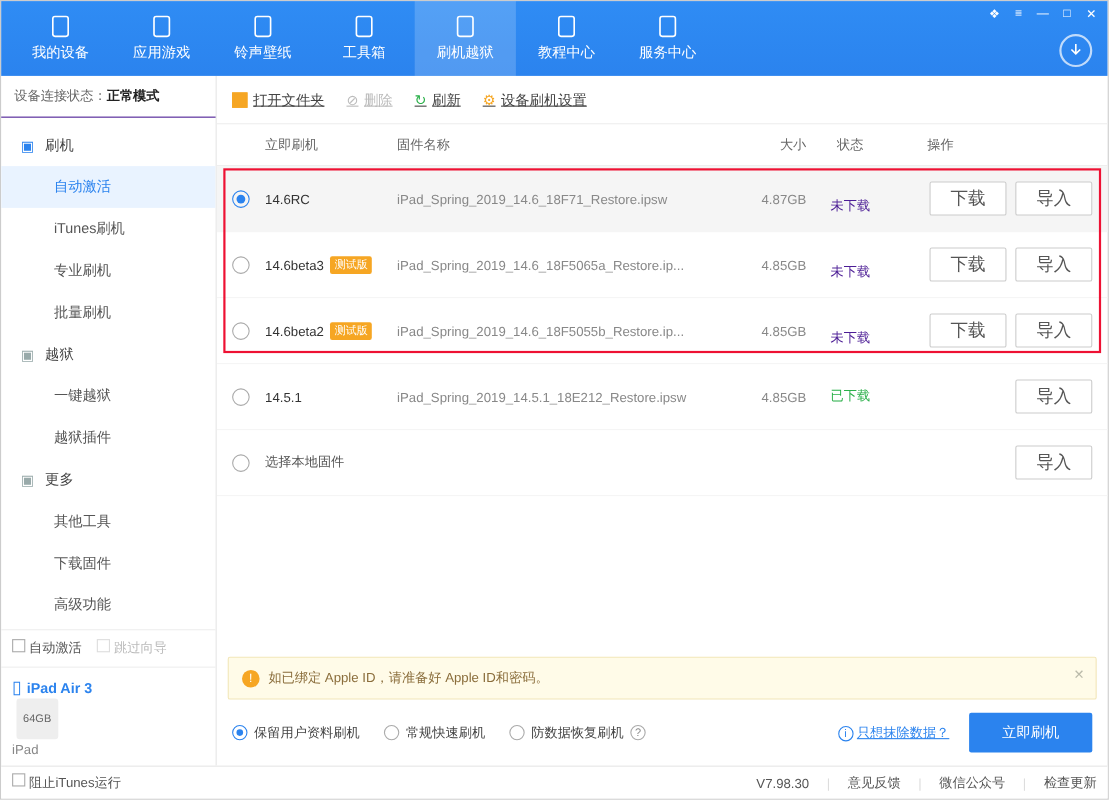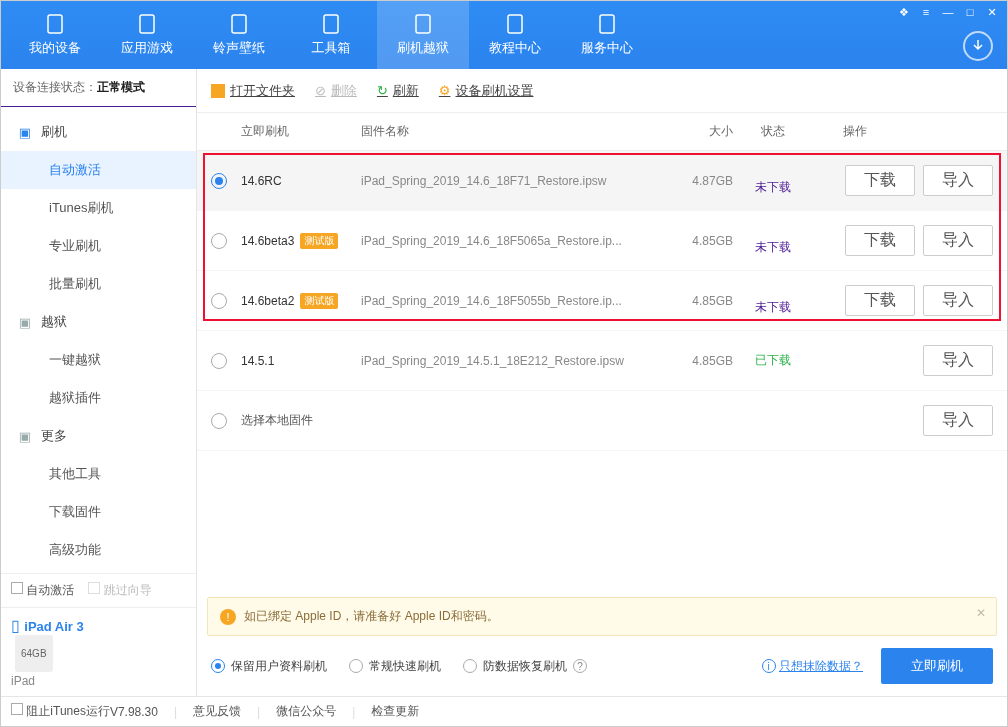--- a/index.html
+++ b/index.html
@@ -61,21 +61,21 @@
 .warn-row{margin:0 10px;background:#fffbe8;border:1px solid #f2e6b8;padding:10px 12px;font-size:12px;color:#8a6d3b;display:flex;align-items:center;gap:8px;border-radius:2px;position:relative;}
 .warn-row .close{position:absolute;right:10px;top:8px;color:#bba;cursor:pointer;}
 .mode-row{display:flex;align-items:center;padding:12px 14px;gap:22px;font-size:12px;color:#444;justify-content:space-between;}
 .mode-left{display:flex;gap:22px;align-items:center;}
 .mode-item{display:flex;align-items:center;gap:6px;cursor:pointer;}
 .mradio{width:14px;height:14px;border:1px solid #2b83ee;border-radius:50%;position:relative;}
 .mradio.on:after{content:"";position:absolute;inset:3px;background:#2b83ee;border-radius:50%;}
 .mradio.off{border-color:#aaa;}
 .btn-primary{background:#2b83ee;color:#fff;border:none;padding:9px 30px;font-size:13px;cursor:pointer;border-radius:2px;}
 .link{color:#2b83ee;cursor:pointer;text-decoration:underline;}
-.footer{height:30px;border-top:1px solid #e5e5e5;display:flex;align-items:center;font-size:12px;color:#555;padding:12px 10px;justify-content:flex-start;position:absolute;bottom:0;left:0;right:0;background:#fff;}
+.footer{height:30px;border-top:1px solid #e5e5e5;display:flex;align-items:center;font-size:12px;color:#555;padding:12px 10px;justify-content:space-between;position:absolute;bottom:0;left:0;right:0;background:#fff;}
 .foot-left{display:flex;align-items:center;gap:6px;}
 .foot-right{display:flex;align-items:center;gap:16px;}
 .foot-right span{cursor:pointer;}
 .chk{width:12px;height:12px;border:1px solid #aaa;display:inline-block;}
 .qm{display:inline-flex;width:14px;height:14px;border:1px solid #aaa;border-radius:50%;align-items:center;justify-content:center;font-size:10px;color:#888;}
 </style>
 </head>
 <body>
 
 <div class="titlebar">

